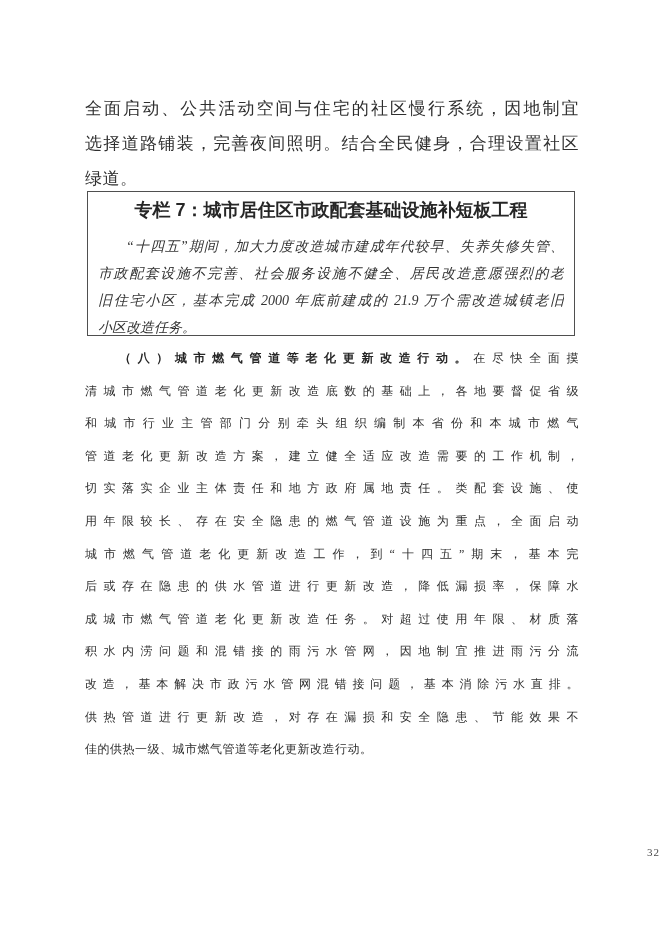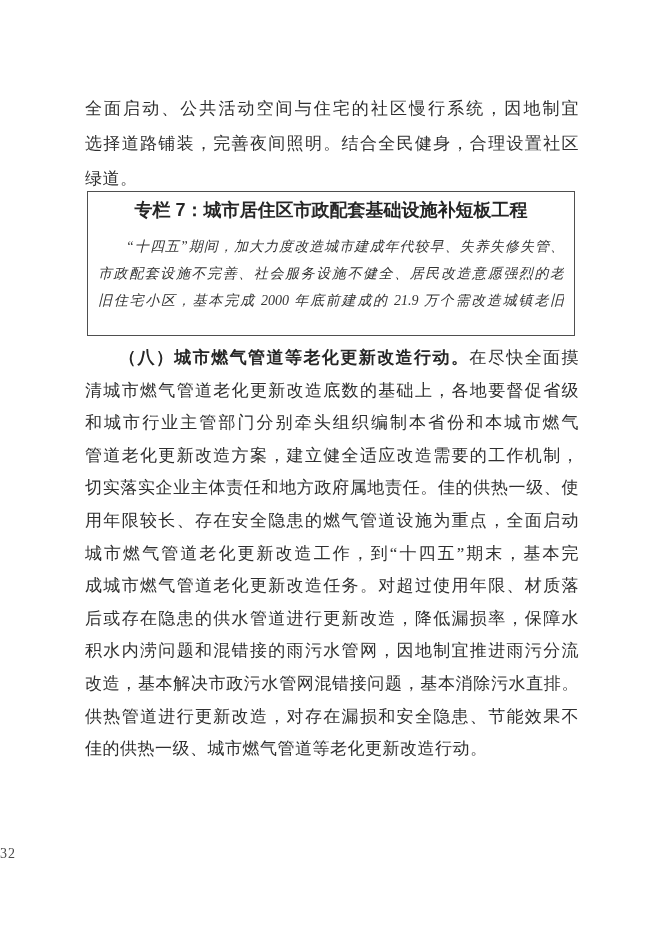--- a/index.html
+++ b/index.html
@@ -63,37 +63,37 @@
     font-style: italic;
     color: #333333;
   }
   .box-body .line.findent { text-indent: 28px; }
   
   .para2 {
     position: absolute;
     left: 85px;
     top: 342px;
     width: 494px;
-    font-size: 17px;
+    font-size: 12px;
     line-height: 32.6px;
     letter-spacing: 0.5px;
   }
   .para2 .fline { text-indent: 34px; }
   .lead {
     font-family: "Liberation Sans", "DejaVu Sans", sans-serif;
     font-weight: 700;
     color: #262626;
   }
   .page-number {
     position: absolute;
     left: 0;
     top: 846px;
     width: 660px;
-    text-align: left;
-    font-size: 14px;
+    text-align: right;
+    font-size: 11px;
     color: #4a4a4a;
     letter-spacing: 1px;
   }
 </style>
 </head>
 <body>
 
 <div class="page">
 
   <div class="para1">
@@ -101,35 +101,36 @@
     <div class="line">选择道路铺装，完善夜间照明。结合全民健身，合理设置社区</div>
     <div class="line last">绿道。</div>
   </div>
 
   <div class="callout">
     <div class="box-title">专栏 7：城市居住区市政配套基础设施补短板工程</div>
     <div class="box-body">
       <div class="line findent">“十四五”期间，加大力度改造城市建成年代较早、失养失修失管、</div>
       <div class="line">市政配套设施不完善、社会服务设施不健全、居民改造意愿强烈的老</div>
       <div class="line">旧住宅小区，基本完成 2000 年底前建成的 21.9 万个需改造城镇老旧</div>
+      <div class="line last">小区改造任务。</div>
     </div>
   </div>
 
   <div class="para2">
     <div class="line fline">
       <span class="lead">（八）城市燃气管道等老化更新改造行动。</span><span>在尽快全面摸</span>
     </div>
     <div class="line">清城市燃气管道老化更新改造底数的基础上，各地要督促省级</div>
     <div class="line">和城市行业主管部门分别牵头组织编制本省份和本城市燃气</div>
     <div class="line">管道老化更新改造方案，建立健全适应改造需要的工作机制，</div>
-    <div class="line">切实落实企业主体责任和地方政府属地责任。佳的供热一级、使</div>
+    <div class="line">切实落实企业主体责任和地方政府属地责任。类配套设施、使</div>
     <div class="line">用年限较长、存在安全隐患的燃气管道设施为重点，全面启动</div>
     <div class="line">城市燃气管道老化更新改造工作，到“十四五”期末，基本完</div>
+    <div class="line">后或存在隐患的供水管道进行更新改造，降低漏损率，保障水</div>
     <div class="line">成城市燃气管道老化更新改造任务。对超过使用年限、材质落</div>
-    <div class="line">后或存在隐患的供水管道进行更新改造，降低漏损率，保障水</div>
     <div class="line">积水内涝问题和混错接的雨污水管网，因地制宜推进雨污分流</div>
     <div class="line">改造，基本解决市政污水管网混错接问题，基本消除污水直排。</div>
     <div class="line">供热管道进行更新改造，对存在漏损和安全隐患、节能效果不</div>
     <div class="line last">佳的供热一级、城市燃气管道等老化更新改造行动。</div>
   </div>
 
   <div class="page-number">32</div>
 
 </div>
 

